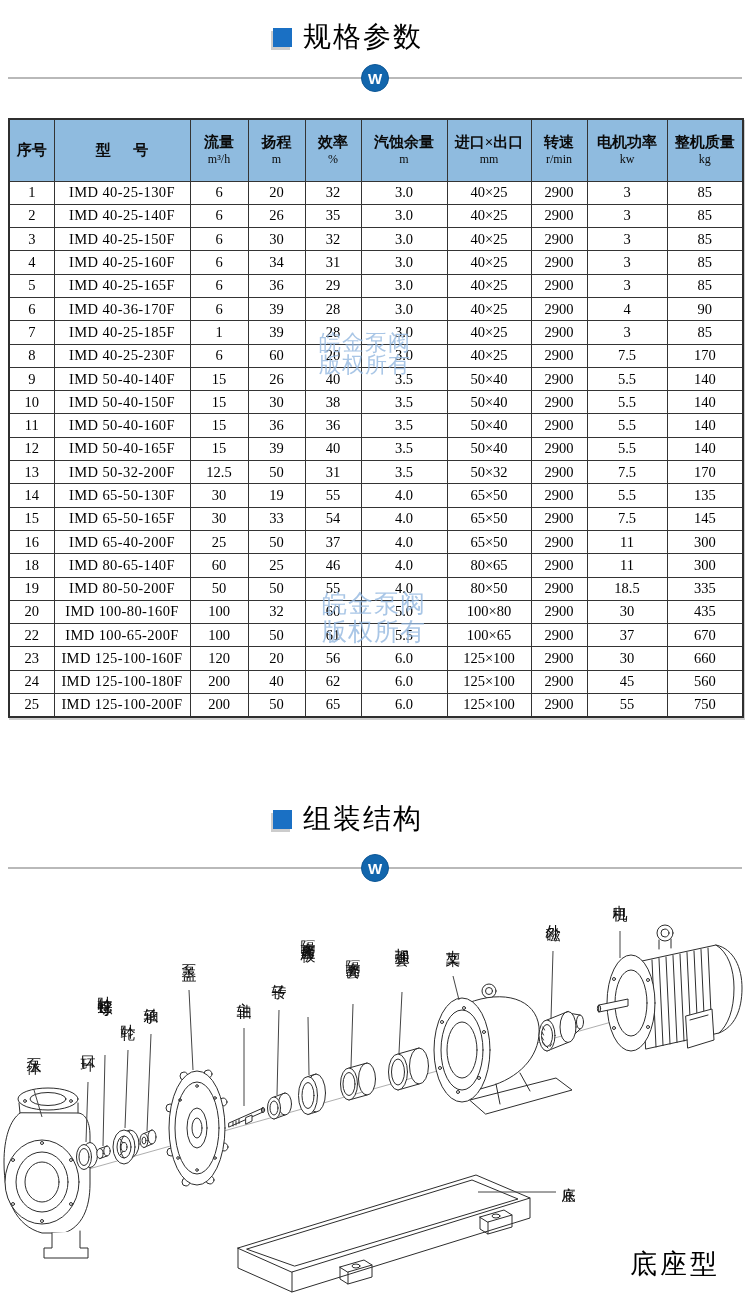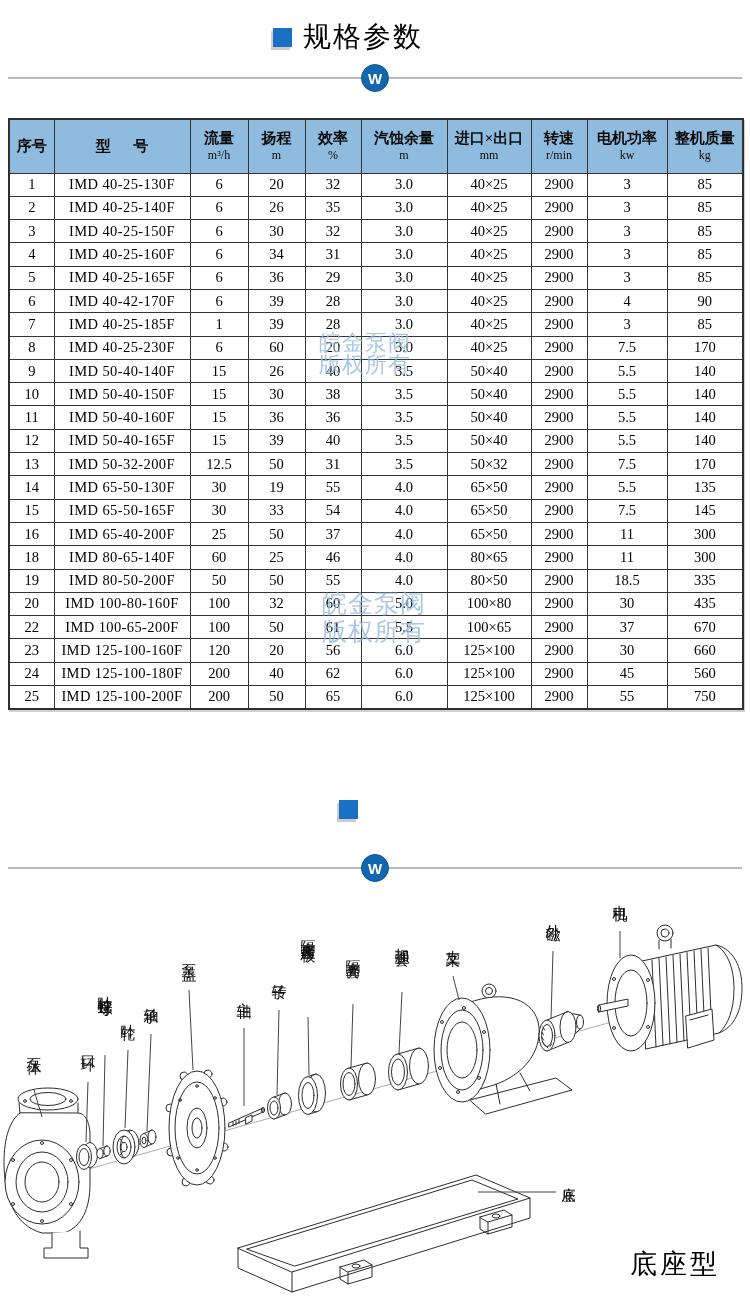--- a/index.html
+++ b/index.html
@@ -18,21 +18,21 @@
   .divider .line { position:absolute; top:14px; left:0; right:0; height:2px; background:#b9b9b9; }
   .w-badge { position:absolute; left:50%; top:1px; transform:translateX(-50%); width:28px; height:28px;
              border-radius:50%; background:#1266ad; border:1px solid #0d5796; color:#fff; font-weight:bold;
              font-size:15px; display:flex; align-items:center; justify-content:center; }
 
   
   table.spec { position:absolute; left:8px; top:118px; width:734px; border-collapse:collapse;
                table-layout:fixed; font-family:"Liberation Serif","DejaVu Serif",serif;
                border:2px solid #2f2f2f; box-shadow:1px 2px 0 rgba(160,160,160,.5); }
   .spec th, .spec td { border:1px solid #343434; text-align:center; vertical-align:middle; padding:0; }
-  .spec thead th { background:#8fbbdf; height:54px; }
+  .spec thead th { background:#8fbbdf; height:62px; }
   .h-label { font-size:15px; font-weight:bold; color:#0a0a0a; white-space:pre; line-height:17px; }
   .h-unit  { font-size:12px; font-weight:normal; color:#0a0a0a; line-height:15px; margin-top:1px; }
   .spec tbody td { height:23.3px; font-size:14.5px; color:#000; }
   .spec tbody td.model-cell { letter-spacing:.4px; }
 
   
   .wm { position:absolute; color:rgba(148,184,224,.8); font-family:"Liberation Serif","DejaVu Serif",serif;
         text-align:center; pointer-events:none; }
   .wm1 { left:319px; top:332px; font-size:22px; line-height:22px; letter-spacing:1px; }
   .wm2 { left:322px; top:590px; font-size:25px; line-height:28px; letter-spacing:1px; }
@@ -173,21 +173,21 @@
           <td>36</td>
           <td>29</td>
           <td>3.0</td>
           <td>40×25</td>
           <td>2900</td>
           <td>3</td>
           <td>85</td>
         </tr>
         <tr>
           <td>6</td>
-          <td class="model-cell">IMD 40-42-170F</td>
+          <td class="model-cell">IMD 40-36-170F</td>
           <td>6</td>
           <td>39</td>
           <td>28</td>
           <td>3.0</td>
           <td>40×25</td>
           <td>2900</td>
           <td>4</td>
           <td>90</td>
         </tr>
         <tr>
@@ -401,20 +401,21 @@
     <div>皖金泵阀</div>
     <div>版权所有</div>
   </div>
   <div class="wm wm2">
     <div>皖金泵阀</div>
     <div>版权所有</div>
   </div>
 
   <div class="section-title" style="top:800px;">
     <span class="title-square"></span>
+    <span class="title-text">组装结构</span>
   </div>
   <div class="divider" style="top:853px;">
     <span class="line"></span>
     <span class="w-badge">W</span>
   </div>
 
   <svg class="diagram-svg" width="750" height="430" viewBox="0 0 750 430">
     <line class="axis" x1="14" y1="320" x2="704" y2="126"></line>
 
     <g class="d">

